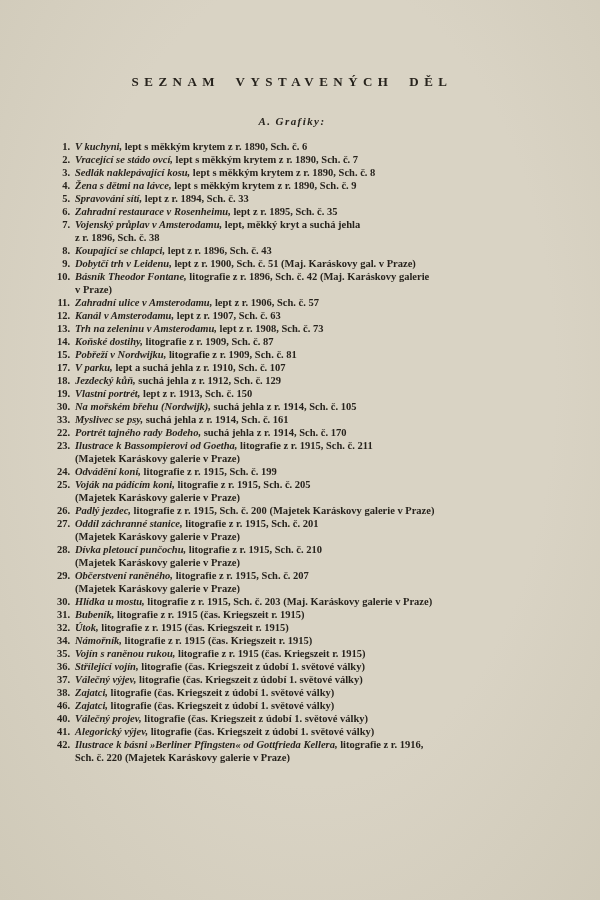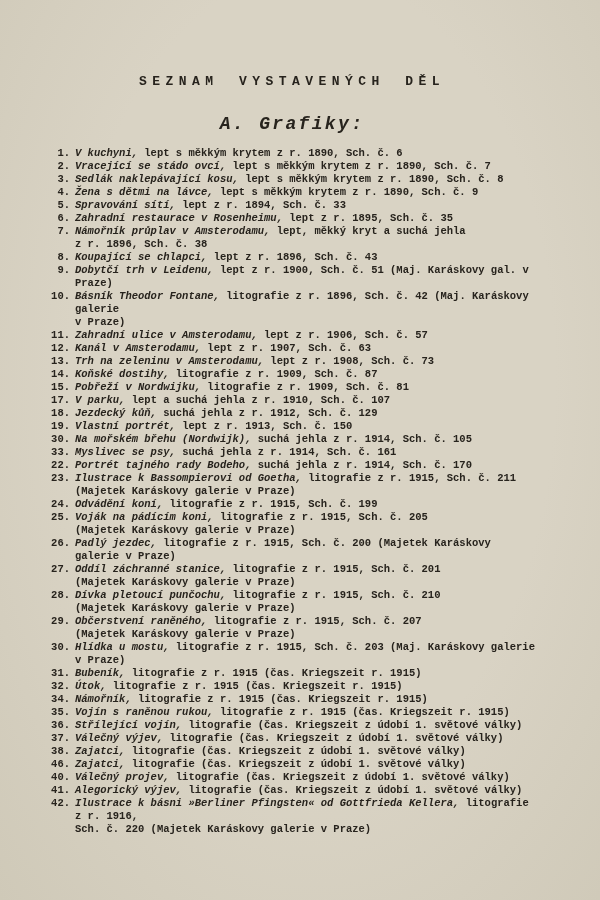--- a/index.html
+++ b/index.html
@@ -4,30 +4,30 @@
 <style>
   html, body { margin: 0; padding: 0; }
   body {
     width: 600px; height: 900px;
     background: radial-gradient(ellipse at 52% 42%, #d9d3c4 55%, #cfc9b8 100%);
     font-family: "Liberation Serif", serif;
     color: #27231d;
     overflow: hidden;
     position: relative;
   }
-  .page { padding: 74px 64px 0 48px; position: relative; font-family: Liberation Mono, monospace; }
+  .page { padding: 74px 64px 0 48px; position: relative; }
   h1 {
     margin: 0; text-align: center;
     font-size: 13px; font-weight: bold;
     letter-spacing: 0.42em; word-spacing: 0.55em;
     white-space: nowrap;
   }
   h2 {
     margin: 25px 0 0 0; text-align: center;
-    font-size: 18px; font-weight: bold; font-style: italic;
+    font-size: 11px; font-weight: bold; font-style: italic;
     letter-spacing: 0.13em;
   }
   .list {
     margin-top: 13px;
     font-size: 10.5px; line-height: 13px; font-weight: bold;
   }
   .item { display: flex; }
   .num { flex: none; width: 22px; text-align: right; padding-right: 5px; }
   .text { flex: 1; }
   .title { font-style: italic; }
@@ -66,21 +66,21 @@
     <span class="text"><span class="title">Spravování sítí,</span><span class="rest"> lept z r. 1894, Sch. č. 33</span></span>
   </div>
 
   <div class="item">
     <span class="num">6.</span>
     <span class="text"><span class="title">Zahradní restaurace v Rosenheimu,</span><span class="rest"> lept z r. 1895, Sch. č. 35</span></span>
   </div>
 
   <div class="item">
     <span class="num">7.</span>
-    <span class="text"><span class="title">Námořník průplav v Amsterodamu,</span><span class="rest"> lept, měkký kryt a suchá jehla</span><span class="cont">z r. 1896, Sch. č. 38</span></span>
+    <span class="text"><span class="title">Vojenský průplav v Amsterodamu,</span><span class="rest"> lept, měkký kryt a suchá jehla</span><span class="cont">z r. 1896, Sch. č. 38</span></span>
   </div>
 
   <div class="item">
     <span class="num">8.</span>
     <span class="text"><span class="title">Koupající se chlapci,</span><span class="rest"> lept z r. 1896, Sch. č. 43</span></span>
   </div>
 
   <div class="item">
     <span class="num">9.</span>
     <span class="text"><span class="title">Dobytčí trh v Leidenu,</span><span class="rest"> lept z r. 1900, Sch. č. 51 (Maj. Karáskovy gal. v Praze)</span></span>

